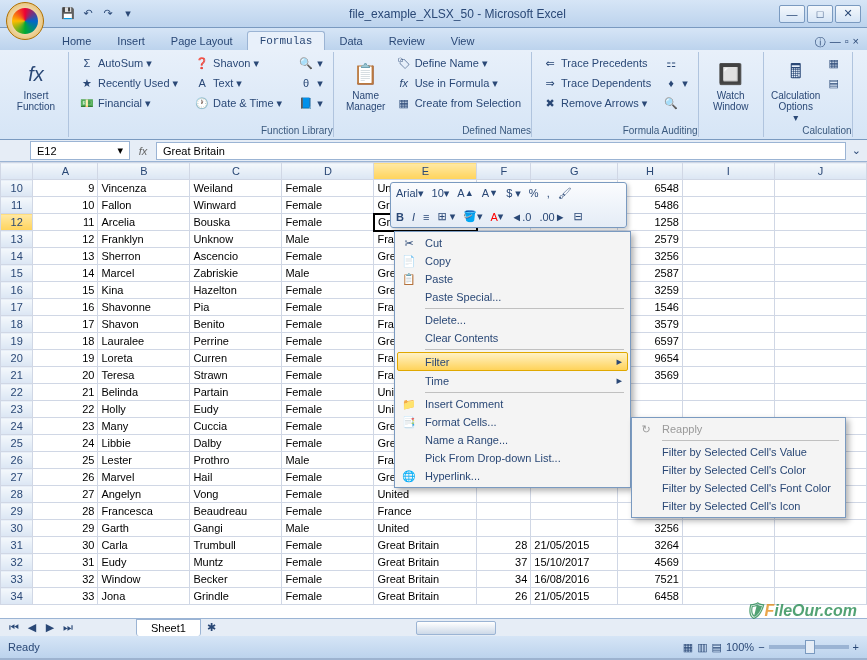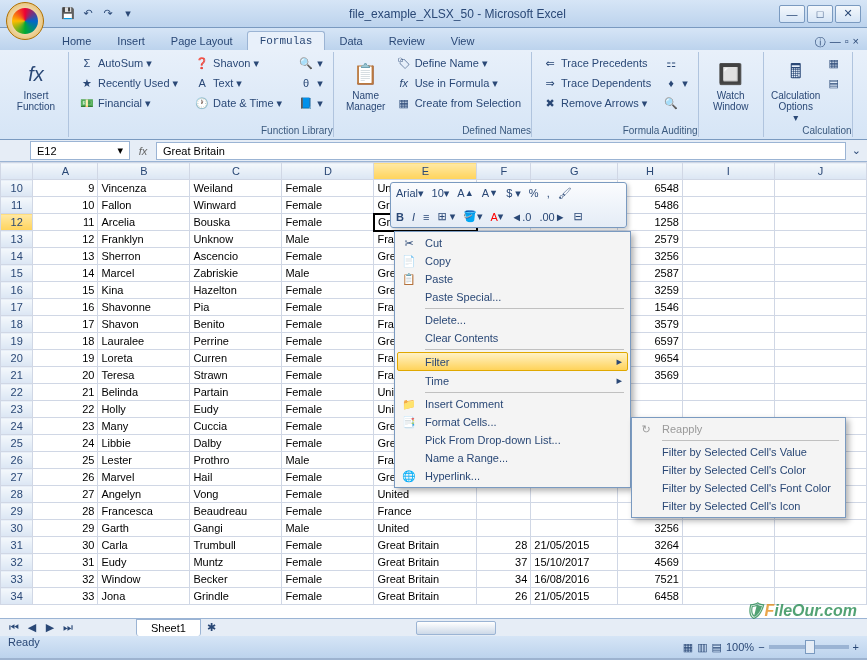--- a/index.html
+++ b/index.html
@@ -45,21 +45,21 @@
 .ctx-item { display: flex; align-items: center; padding: 3px 6px 3px 28px; font-size: 11px; color: #2a4876; position: relative; }
 .ctx-item .ci { position: absolute; left: 4px; width: 16px; text-align: center; }
 .ctx-item.hl { background: linear-gradient(#fff2c7,#ffd35a); border: 1px solid #e0a800; border-radius: 2px; padding: 2px 5px 2px 27px; }
 .ctx-item .arrow { margin-left: auto; }
 .ctx-sep { height: 1px; background: #c0c0c0; margin: 2px 4px 2px 28px; }
 .sub-menu { position: absolute; left: 631px; top: 417px; width: 215px; background: #f4f4f4; border: 1px solid #7a9ac0; z-index: 21; box-shadow: 3px 3px 6px rgba(0,0,0,.3); padding: 2px; }
 .sub-menu .ctx-item.disabled { color: #999; }
 .sheet-tab { background: #fff; border: 1px solid #9bb4d4; border-bottom: none; padding: 2px 14px; font-size: 11px; margin-left: 60px; border-radius: 0 0 3px 3px; }
 .nav-arrows { display:flex; gap:2px; margin-left:6px; }
 .nav-arrows span{width:16px;text-align:center;color:#2a4876;}
-.statusbar { height: 22px; background: linear-gradient(#d6e5f6,#bcd3ed); display: flex; padding: 0 8px; color:#2a4876; font-size:11px; }
+.statusbar { height: 22px; background: linear-gradient(#d6e5f6,#bcd3ed); display: flex; align-items: center; padding: 0 8px; color:#2a4876; font-size:11px; }
 .zoom { margin-left: auto; display: flex; align-items: center; gap: 4px; }
 .slider { width: 80px; height: 4px; background: #9bb4d4; position: relative; }
 .slider::after { content:""; width:8px; height:12px; background:#e6edf6; border:1px solid #7a9ac0; position:absolute; left:36px; top:-5px; }
 .watermark{position:absolute;right:10px;bottom:40px;font-size:16px;font-weight:bold;color:#0a7c3a;opacity:.7;font-style:italic;}
 .watermark span{color:#e08000;}
 .hscroll{height:18px;background:#e6edf6;border-top:1px solid #9bb4d4;display:flex;align-items:center;}
 .hscroll .thumb{width:80px;height:14px;background:linear-gradient(#fff,#cdd9e8);border:1px solid #9bb4d4;margin-left:200px;border-radius:2px;}
 </style>
 </head>
 <body>
@@ -610,24 +610,24 @@
   <div class="ctx-sep"></div>
   <div class="ctx-item">
       <span class="ci">📁</span>
       <span>Insert Comment</span>
     </div>
   <div class="ctx-item">
       <span class="ci">📑</span>
       <span>Format Cells...</span>
     </div>
   <div class="ctx-item">
+      <span>Name a Range...</span>
+    </div>
+  <div class="ctx-item">
       <span>Pick From Drop-down List...</span>
-    </div>
-  <div class="ctx-item">
-      <span>Name a Range...</span>
     </div>
   <div class="ctx-item">
       <span class="ci">🌐</span>
       <span>Hyperlink...</span>
     </div>
 </div>
 
 <div class="sub-menu">
   <div class="ctx-item disabled">
       <span class="ci">↻</span>

